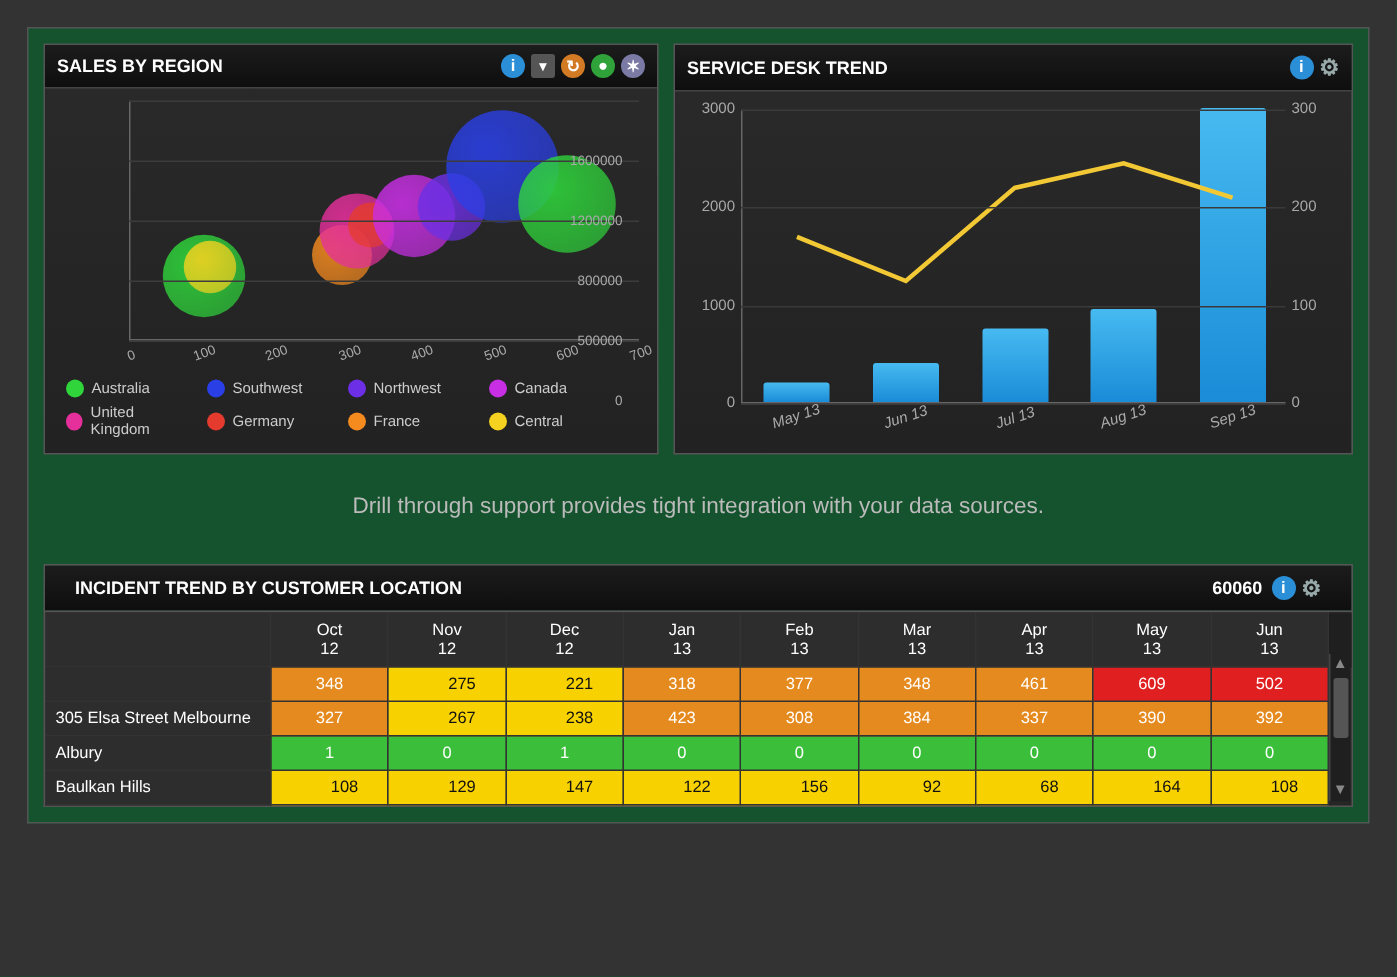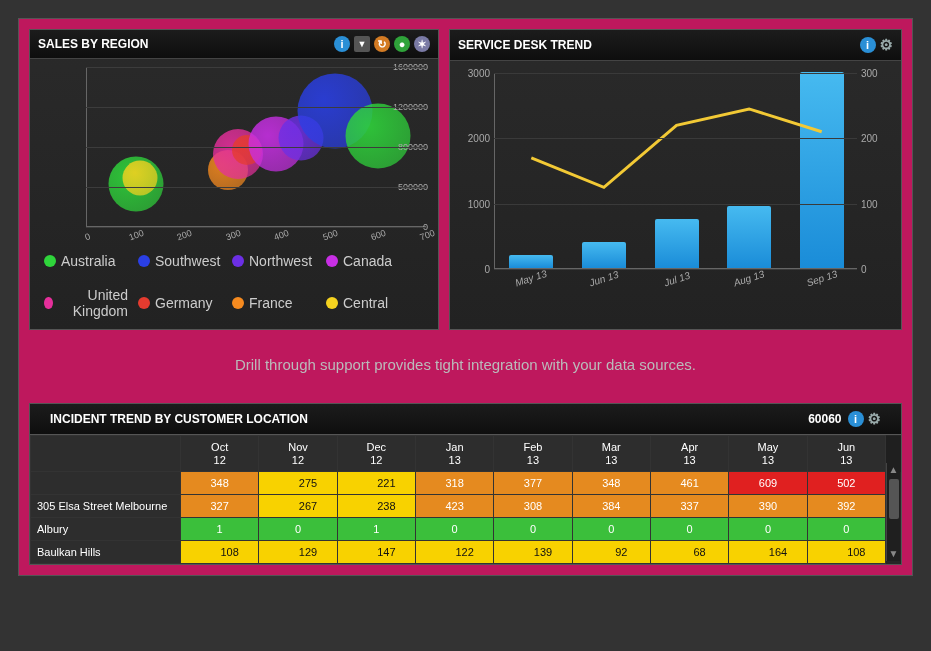--- a/index.html
+++ b/index.html
@@ -4,21 +4,21 @@
 <style>
   * { box-sizing: border-box; margin: 0; padding: 0; }
   body {
     background: #333;
     font-family: Arial, Helvetica, sans-serif;
     color: #eee;
     padding: 18px;
     width: 931px;
   }
   .dashboard {
-    background: #be185d;
+    background: #14532d;
     border: 1px solid #555;
     padding: 10px;
   }
   .row-top { display: flex; gap: 10px; }
   .panel {
     background: linear-gradient(#2a2a2a, #222);
     border: 1px solid #555;
     flex: 1;
     display: flex;
     flex-direction: column;
@@ -46,26 +46,26 @@
   .icon-globe { background: #2fa33a; color:#fff;}
   .icon-gear { background: #7a7aa5; color:#fff;}
   .icon-gear2 { color:#9aa; font-size:15px;}
   .panel-body {
     position: relative;
     flex: 1;
     padding: 6px 8px 8px 8px;
   }
   
   .bubble-chart { position: relative; height: 180px; margin-top: 2px;}
-  .ytick { position:absolute; right:2px; font-size:9px; color:#aaa; transform: translateY(-50%); }
+  .ytick { position:absolute; right:15px; font-size:9px; color:#aaa; transform: translateY(-50%); margin-top: 40px; }
   .ytick-line { position:absolute; left:48px; right:4px; border-top:1px solid #3c3c3c; }
   .bubble-plot { position:absolute; left:48px; top:0; bottom:20px; right:4px; border-left:1px solid #666; border-bottom:1px solid #666; }
   .xtick { position:absolute; bottom:4px; font-size:9px; color:#aaa; transform: translateX(-50%) rotate(-20deg); transform-origin: top left;}
   .bubble { position:absolute; border-radius:50%; transform:translate(-50%,50%); opacity:0.95;}
-  .legend { display:flex; flex-wrap:wrap; padding: 6px 6px 2px 6px; gap: 18px 10px; font-size:14px; color:#ccc;text-align:right;}
+  .legend { display:flex; flex-wrap:wrap; padding: 6px 6px 2px 6px; gap: 5px 10px; font-size:10px; color:#ccc;}
   .legend-item { display:flex; align-items:center; gap:5px; width: 84px;}
   .swatch { width:12px; height:12px; border-radius:50%; }
   
   .sdt-chart { position:relative; height: 226px; }
   .sdt-plot { position:absolute; left:36px; right:36px; top:6px; bottom:24px; border-left:1px solid #666; border-bottom:1px solid #666; }
   .sdt-ytick-l { position:absolute; left:0; width:32px; text-align:right; font-size:10px; color:#aaa; transform:translateY(-50%);}
   .sdt-ytick-r { position:absolute; right:0; width:32px; text-align:left; font-size:10px; color:#aaa; transform:translateY(-50%);}
   .sdt-grid { position:absolute; left:36px; right:36px; border-top:1px solid #3a3a3a;}
   .sdt-bar { position:absolute; bottom:0; width:44px; background: linear-gradient(#46baf0,#1a8cd8); transform:translateX(-50%); border-radius:2px 2px 0 0;}
   .sdt-line { position:absolute; left:0; right:0; top:0; bottom:0; overflow:visible;}
@@ -300,21 +300,21 @@
             <td class="c-green">0</td>
             <td class="c-green">0</td>
             <td style="background:transparent;border:none"></td>
           </tr>
           <tr>
             <td class="loc">Baulkan Hills</td>
             <td class="c-yellow">108</td>
             <td class="c-yellow">129</td>
             <td class="c-yellow">147</td>
             <td class="c-yellow">122</td>
-            <td class="c-yellow">139</td>
+            <td class="c-yellow">156</td>
             <td class="c-yellow">92</td>
             <td class="c-yellow">68</td>
             <td class="c-yellow">164</td>
             <td class="c-yellow">108</td>
             <td style="background:transparent;border:none"></td>
           </tr>
         </tbody>
       </table>
     <div class="table-scroll">
       <div class="scroll-arrow">▲</div>

